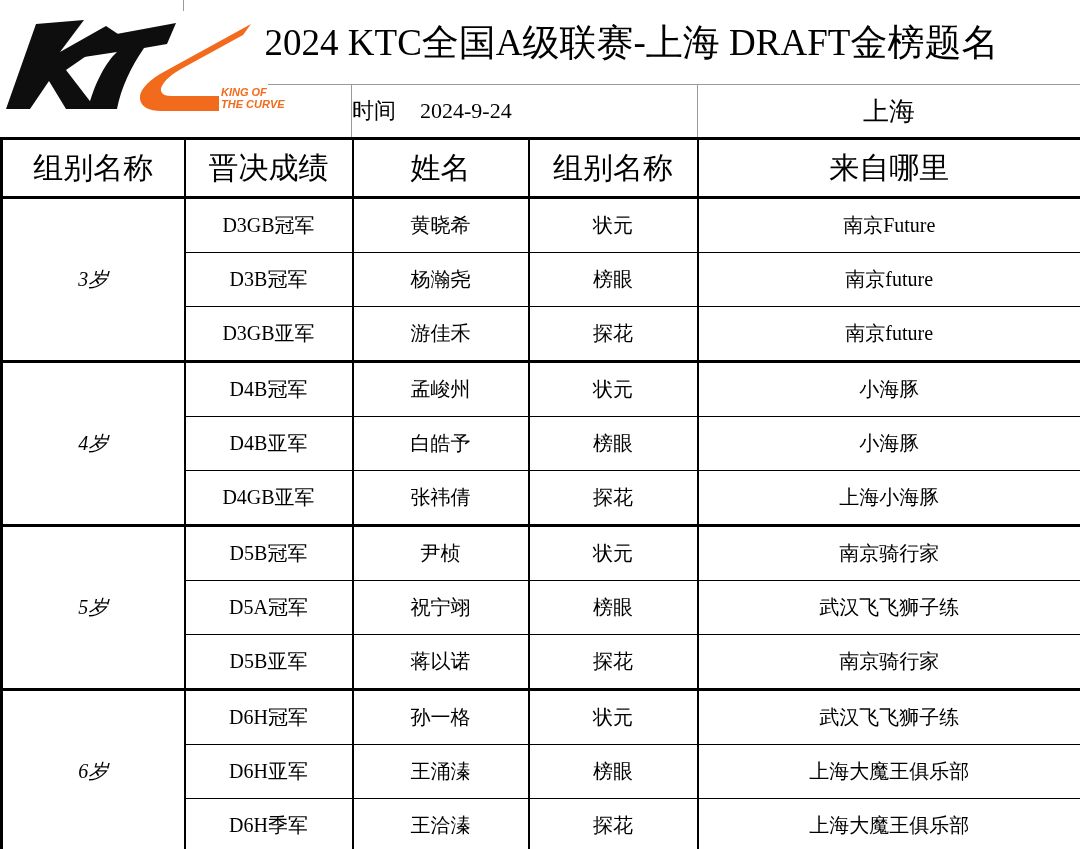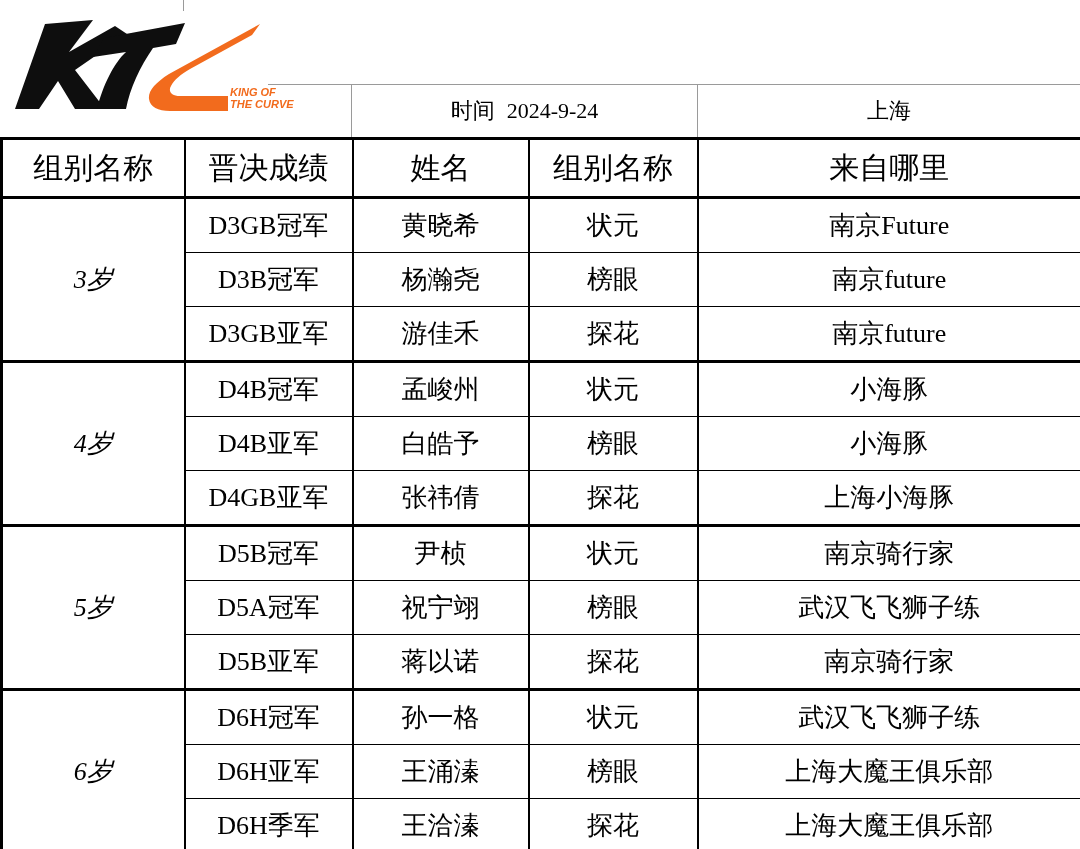--- a/index.html
+++ b/index.html
@@ -13,42 +13,42 @@
     display:flex;align-items:center;justify-content:center;
     font-size:37px;white-space:nowrap;
   }
   .gl{position:absolute;background:#9a9a9a;}
   .gl-v1{left:183px;top:0;width:1px;height:11px;}
   .gl-h1{left:268px;top:84px;width:812px;height:1px;}
   .gl-v2{left:351px;top:84px;width:1px;height:54px;}
   .gl-v3{left:697px;top:84px;width:1px;height:54px;}
   .time-cell{
     position:absolute;left:352px;top:85px;width:345px;height:52px;
-    display:flex;align-items:center;justify-content:center;gap:12px;font-size:22px;
+    display:flex;align-items:center;gap:24px;font-size:22px;
   }
   .loc-cell{
     position:absolute;left:698px;top:85px;width:382px;height:52px;
-    display:flex;align-items:center;justify-content:center;font-size:22px;
+    display:flex;align-items:center;justify-content:center;font-size:26px;
   }
-  .logo{position:absolute;left:9px;top:10px;width:310px;height:115px;}
+  .logo{position:absolute;left:0;top:10px;width:310px;height:115px;}
   .logo svg{display:block;width:100%;height:100%;}
   
   table.results{
     position:absolute;left:0;top:137px;width:1080px;height:712px;
     border-collapse:collapse;table-layout:fixed;text-align:center;
     border:3px solid #000;
   }
   table.results th,table.results td{
     border-left:2px solid #a3a3a3;border-right:2px solid #000;
     padding:0;white-space:nowrap;vertical-align:middle;font-weight:normal;
   }
   table.results th{
     height:56px;font-size:30px;border-bottom:3px solid #000;
   }
-  table.results td{height:53px;font-size:26px;border-top:1px solid #000;}
+  table.results td{height:53px;font-size:20px;border-top:1px solid #000;}
   tr.grp-first td{border-top:3px solid #000;}
   td.gcell{font-size:28px;font-style:italic;}
 </style>
 </head>
 <body>
 
 <div class="sheet">
 
   <div class="gl gl-v1"></div>
   <div class="gl gl-h1"></div>
@@ -58,20 +58,21 @@
   <div class="logo">
     <svg viewBox="0 0 310 115" xmlns="http://www.w3.org/2000/svg">
       <path fill="#0E0E0E" d="M36,14 L84,10 L60,42 L106,16 L118,24 L66,60 L96,99 L66,99 L49,71 L30,99 L6,99 Z"></path>
       <path fill="#0E0E0E" d="M95,28 L176,13 L167,34 L144,38 C131,57 121,78 117,99 L88,99 C94,75 105,53 117,42 L84,47 Z"></path>
       <path fill="#F26B1D" d="M251,14 L160,64 C146,73 139,81 140,89 C141,97 149,101 161,101 L219,101 L219,86 L171,86 C162,86 159,81 162,76 C165,70 172,64 181,59 L243,25 Z"></path>
       <text x="221" y="86" fill="#F26B1D" font-size="11" font-weight="bold" font-style="italic" font-family="Liberation Sans, sans-serif">KING OF</text>
       <text x="221" y="98" fill="#F26B1D" font-size="11" font-weight="bold" font-style="italic" font-family="Liberation Sans, sans-serif">THE CURVE</text>
     </svg>
   </div>
 
+  <div class="title">2024 KTC全国A级联赛-上海 DRAFT金榜题名</div>
 
   <div class="time-cell">
     <span>时间</span>
     <span>2024-9-24</span>
   </div>
   <div class="loc-cell">上海</div>
 
   <table class="results">
     <colgroup>
       <col style="width:183px">

